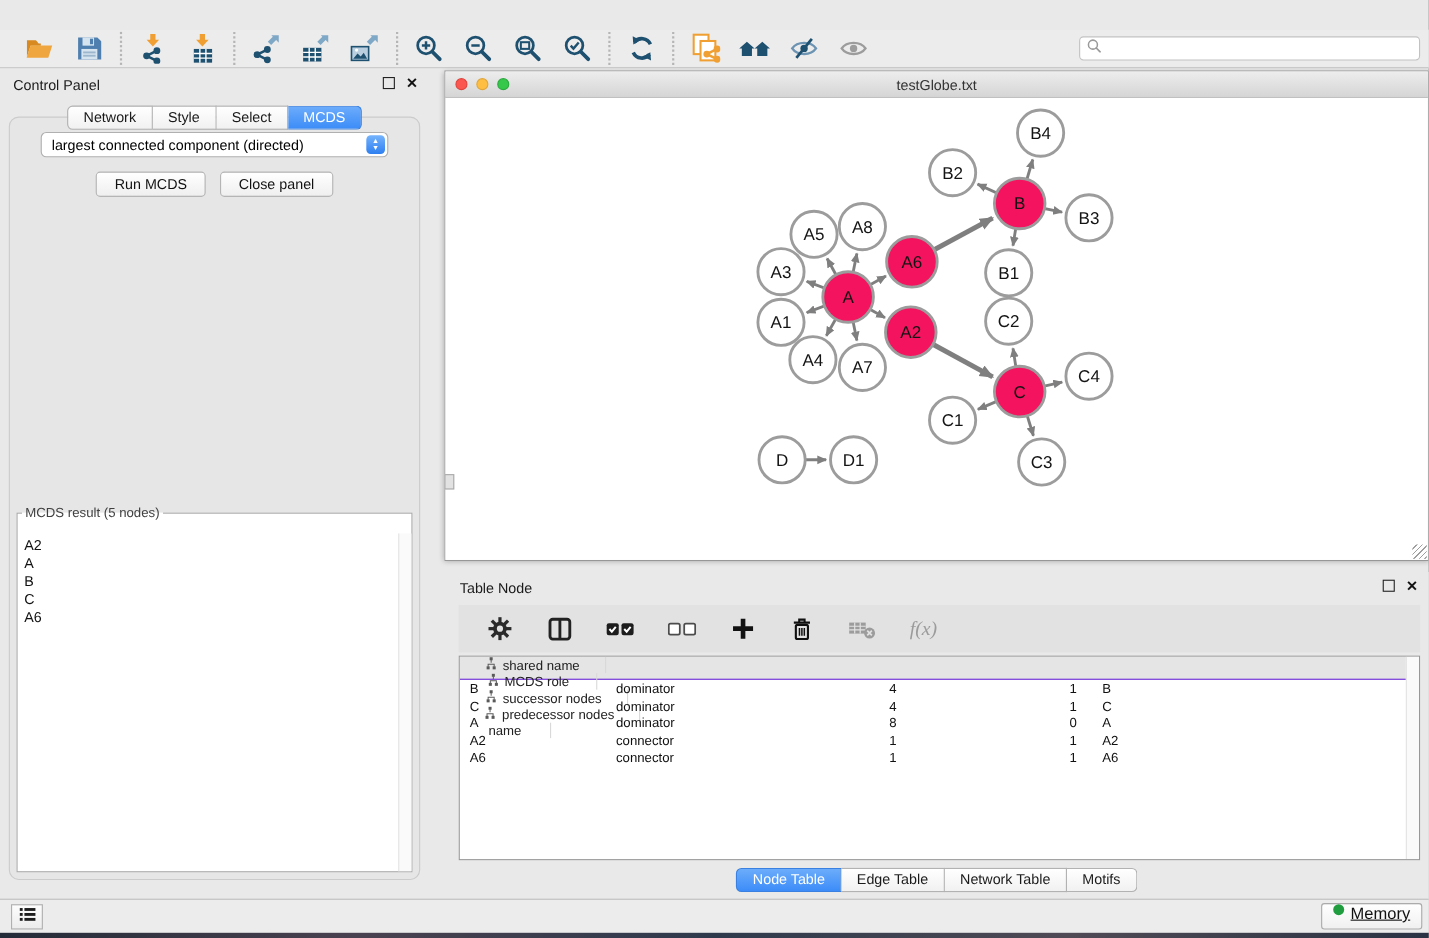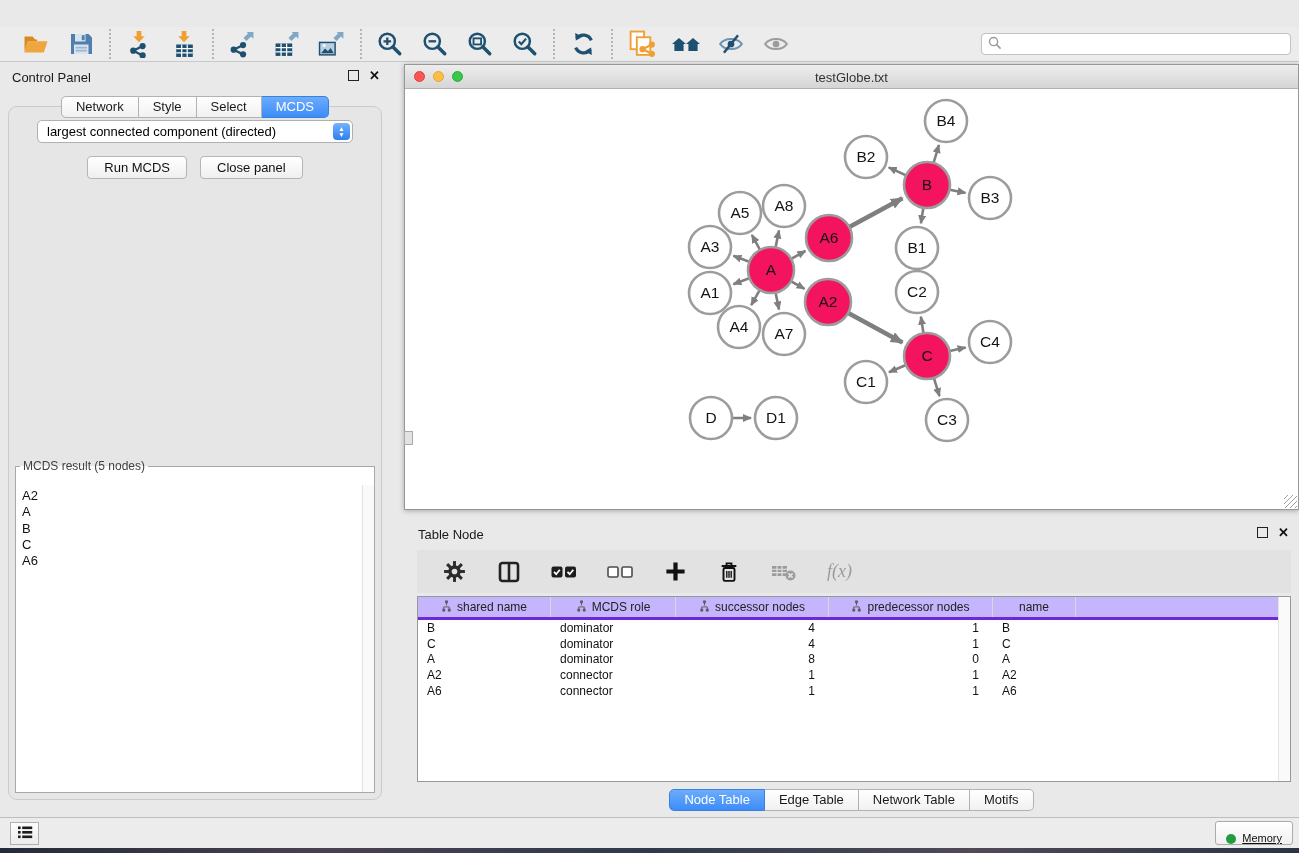--- a/index.html
+++ b/index.html
@@ -78,38 +78,38 @@
 
   
   .table-panel{position:absolute;left:404px;top:520px;width:895px;height:298px;background:#e9e9e9;}
   .tp-toolbar{position:absolute;top:30px;left:13px;right:8px;height:43px;background:#e2e2e2;
     display:flex;align-items:center;gap:19px;padding-left:14px;box-sizing:border-box;}
   .tp-icon{display:flex;align-items:center;justify-content:center;min-width:24px;height:26px;cursor:pointer;margin-left:11px;}
   .tp-icon.disabled{cursor:default;}
   .fx-label{font-family:"Liberation Serif",serif;font-style:italic;font-size:18px;color:#9b9b9b;}
   .tbl{position:absolute;top:76px;left:13px;right:8px;bottom:36px;background:#fff;
     border:1px solid #989898;overflow:hidden;}
-  .tbl-head{display:flex;height:20px;background:#c4b5fd;border-bottom:3px solid #6d28d9;}
+  .tbl-head{display:flex;height:20px;background:#e5e5e5;border-bottom:1px solid #6d28d9;flex-direction:column;}
   .th{display:flex;align-items:center;justify-content:center;gap:5px;font-size:12px;color:#222;
     border-right:1px solid #d9d9d9;box-sizing:border-box;height:100%;}
   .tr{display:flex;height:15.7px;align-items:center;}
   .td{font-size:12px;color:#111;box-sizing:border-box;overflow:hidden;white-space:nowrap;}
   .td.left{text-align:left;padding-left:9px;}
   .td.right{text-align:right;padding-right:14px;}
   .tp-tabs{position:absolute;bottom:7px;left:0;right:0;display:flex;justify-content:center;}
 
   
   .statusbar{position:absolute;left:0;right:0;bottom:5px;height:30px;background:#ececec;
     border-top:1px solid #bdbdbd;}
   .list-btn{position:absolute;left:10px;top:4px;width:27px;height:21px;
     background:linear-gradient(#fdfdfd,#ececec);border:1px solid #b0b0b0;
     display:flex;align-items:center;justify-content:center;cursor:pointer;}
   .memory-btn{position:absolute;right:6px;top:3px;height:22px;padding:0 10px;
     background:linear-gradient(#ffffff,#f0f0f0);border:1px solid #ababab;border-radius:3px;
-    display:flex;align-items:flex-end;gap:6px;font-size:11px;color:#111;cursor:pointer;text-decoration:underline;}
+    display:flex;align-items:flex-start;gap:6px;font-size:15px;color:#111;cursor:pointer;text-decoration:underline;}
   .mem-dot{width:10px;height:10px;border-radius:50%;}
   .desktop-strip{position:absolute;left:0;right:0;bottom:0;height:5px;
     background:linear-gradient(90deg,#242b38,#4a4150,#2e3a4c,#504a55,#2a3344);}
 </style>
 </head>
 <body>
 
 <div class="app">
 
 

